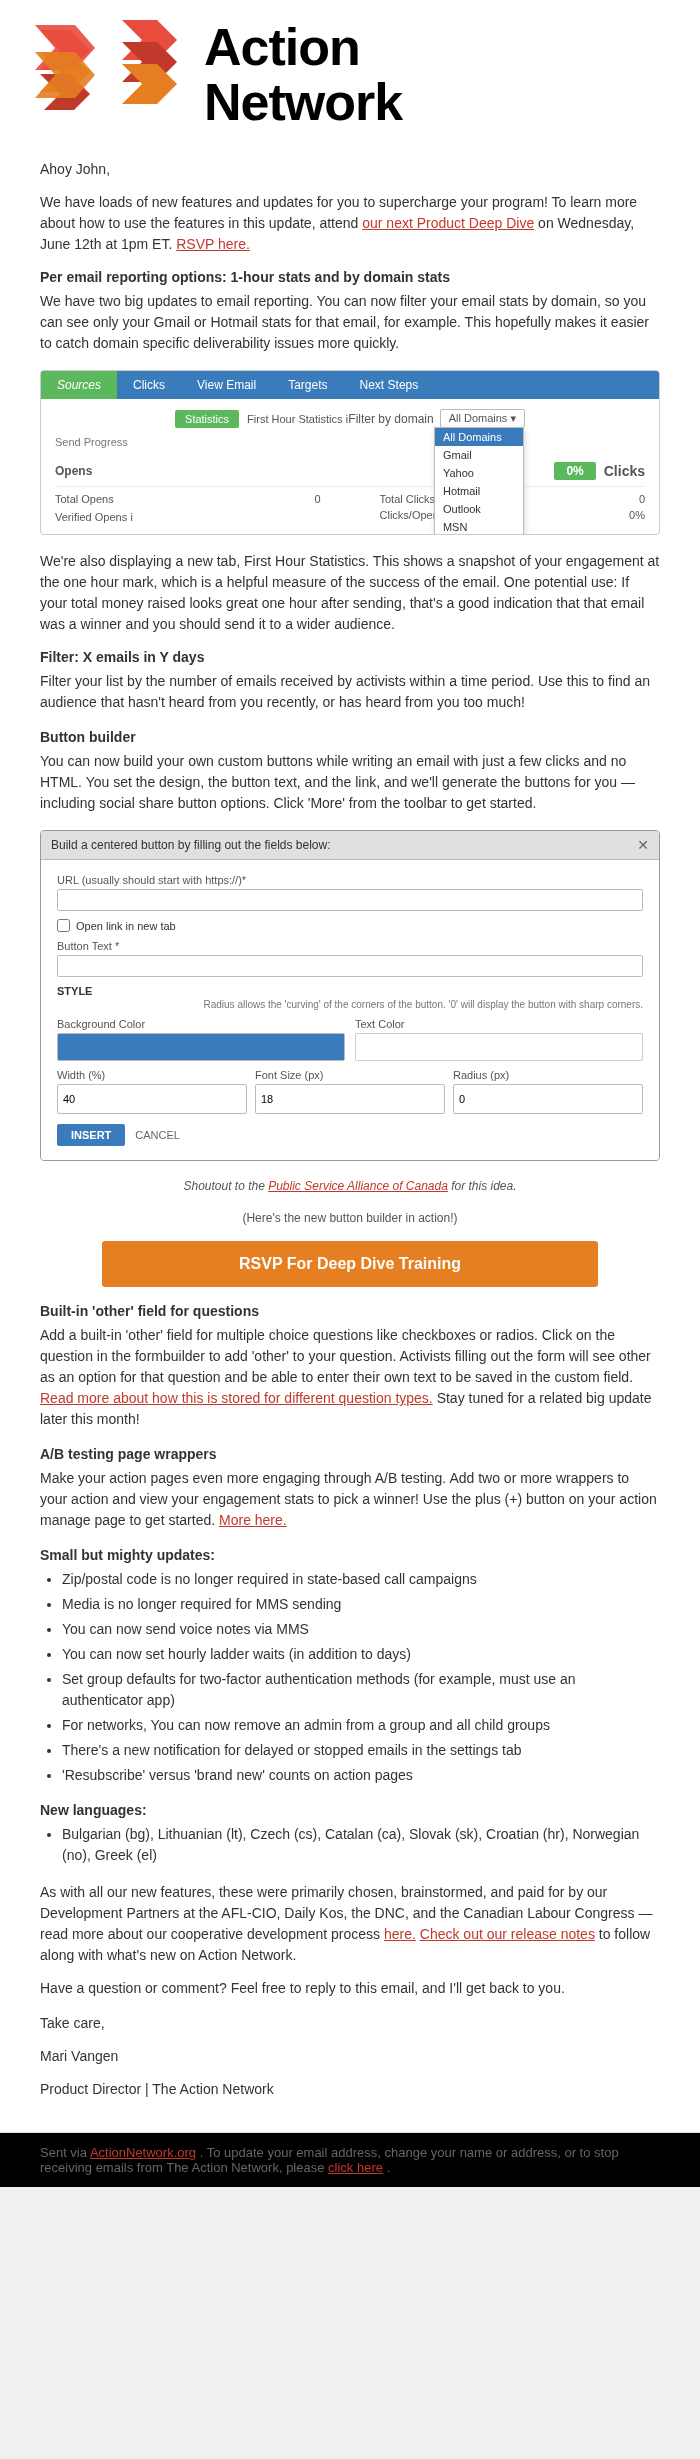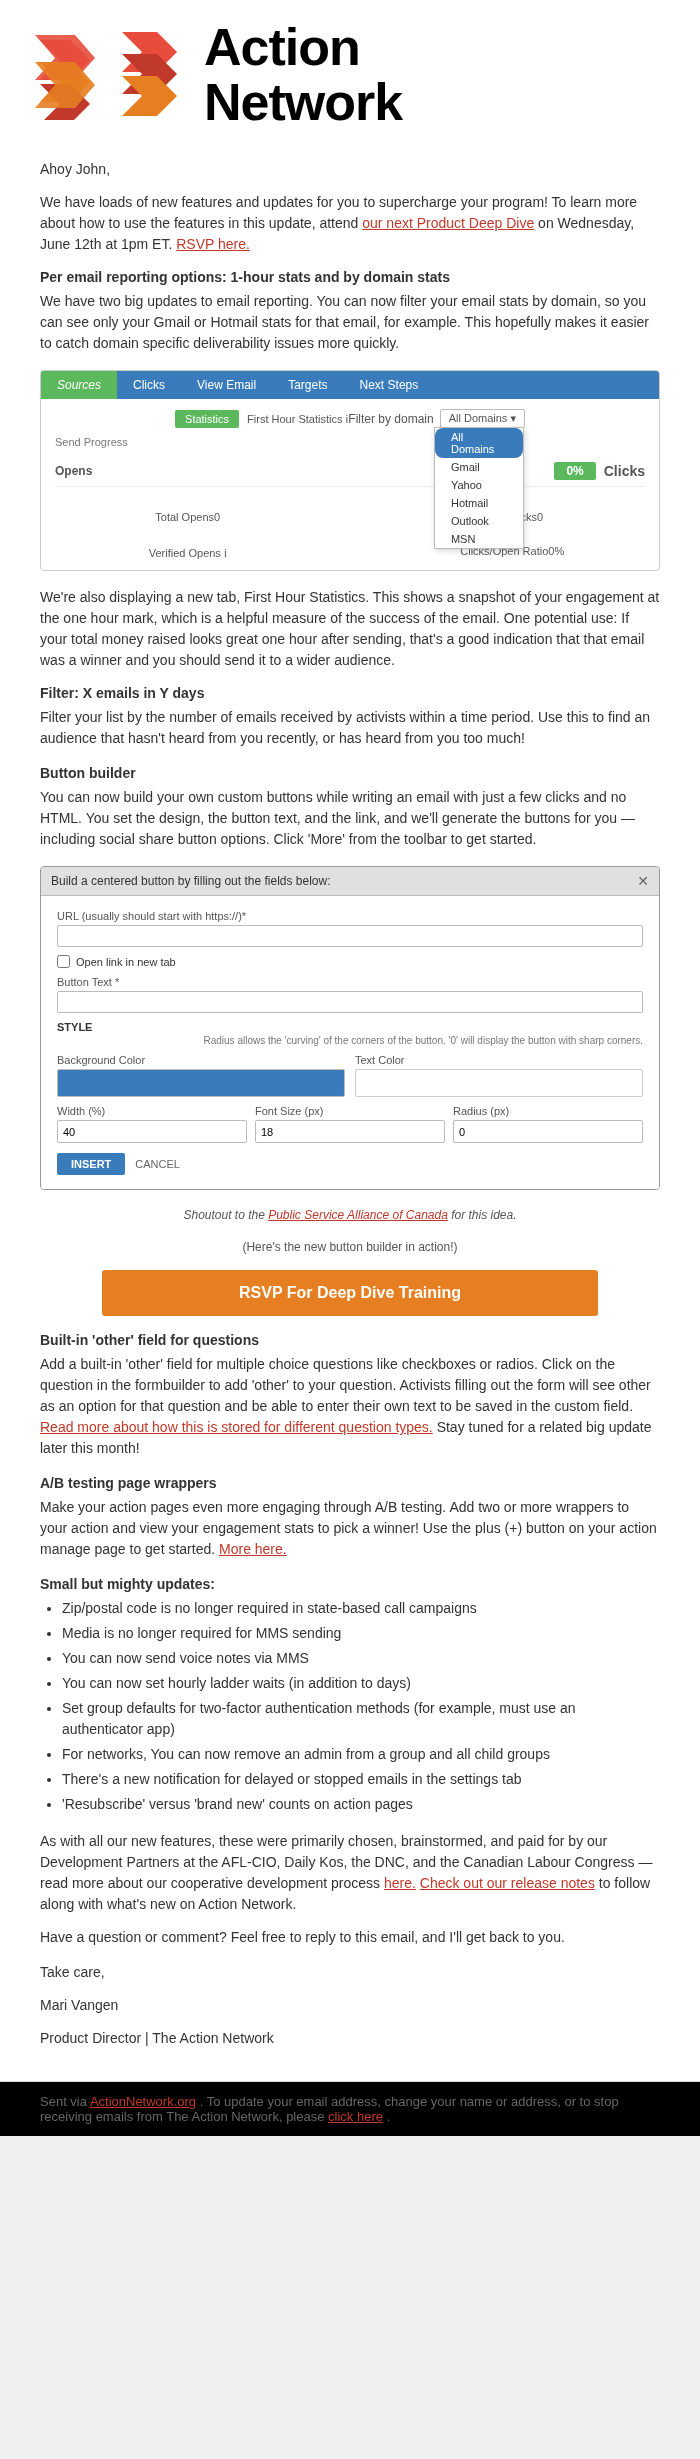--- a/index.html
+++ b/index.html
@@ -15,21 +15,21 @@
       width: 700px;
       background: #fff;
     }
     .header {
       background: #fff;
       padding: 20px 30px 10px 30px;
       text-align: left;
     }
     .logo-container {
       display: flex;
-      align-items: center;
+      align-items: flex-start;
       gap: 12px;
     }
     .logo-text-block {
       display: flex;
       flex-direction: column;
       line-height: 1.05;
     }
     .logo-text-action {
       font-size: 52px;
       font-weight: 900;
@@ -144,21 +144,21 @@
       grid-template-columns: 1fr 1fr 1fr;
       gap: 8px;
       margin-bottom: 10px;
     }
     .size-input {
       width: 100%;
       border: 1px solid #bbb;
       border-radius: 2px;
       padding: 3px 5px;
       font-size: 11px;
-      height: 23px;
+      height: 30px;
     }
     .btn-row {
       display: flex;
       gap: 10px;
       align-items: center;
     }
     .insert-btn {
       background: #3a7bbb;
       color: #fff;
       border: none;
@@ -267,23 +267,22 @@
       color: #555;
     }
     .stat-bottom-row {
       display: flex;
       justify-content: space-between;
       font-size: 11px;
       color: #555;
     }
     .stat-bottom-cell {
       display: flex;
-      justify-content: center;
+      justify-content: space-between;
       width: 45%;
-      margin-top: 18px;
     }
     .filter-area {
       display: flex;
       align-items: center;
       gap: 6px;
       font-size: 11px;
       color: #555;
     }
     .filter-by-label { font-size: 12px; color: #555; }
     .dropdown-box {
@@ -298,21 +297,21 @@
       position: absolute;
       right: 0;
       top: 100%;
       background: #fff;
       border: 1px solid #bbb;
       box-shadow: 1px 2px 6px rgba(0,0,0,0.15);
       z-index: 5;
       min-width: 90px;
       font-size: 11px;
     }
-    .dp-item { padding: 3px 16px; color: #333; border-radius: 8px; }
+    .dp-item { padding: 3px 8px; color: #333; }
     .dp-item.sel { background: #3a7bbb; color: #fff; }
     .stats-main-area {
       padding: 10px 14px;
       font-size: 12px;
     }
     .send-prog { font-size: 11px; color: #777; margin-bottom: 8px; }
     
     .section { margin-bottom: 16px; }
   </style>
 </head>
@@ -526,20 +525,26 @@
         <li>Media is no longer required for MMS sending</li>
         <li>You can now send voice notes via MMS</li>
         <li>You can now set hourly ladder waits (in addition to days)</li>
         <li>Set group defaults for two-factor authentication methods (for example, must use an authenticator app)</li>
         <li>For networks, You can now remove an admin from a group and all child groups</li>
         <li>There's a new notification for delayed or stopped emails in the settings tab</li>
         <li>'Resubscribe' versus 'brand new' counts on action pages</li>
       </ul>
     </div>
 
+    <div class="section">
+      <h3>New languages:</h3>
+      <ul>
+        <li>Bulgarian (bg), Lithuanian (lt), Czech (cs), Catalan (ca), Slovak (sk), Croatian (hr), Norwegian (no), Greek (el)</li>
+      </ul>
+    </div>
 
     <p>
       As with all our new features, these were primarily chosen, brainstormed, and paid for by our Development Partners at the AFL-CIO, Daily Kos, the DNC, and the Canadian Labour Congress — read more about our cooperative development process <a href="#">here.</a> <a href="#">Check out our release notes</a> to follow along with what's new on Action Network.
     </p>
 
     <p>Have a question or comment? Feel free to reply to this email, and I'll get back to you.</p>
     <div class="signature">
       <p>Take care,</p>
       <p>Mari Vangen</p>
       <p>Product Director | The Action Network</p>

